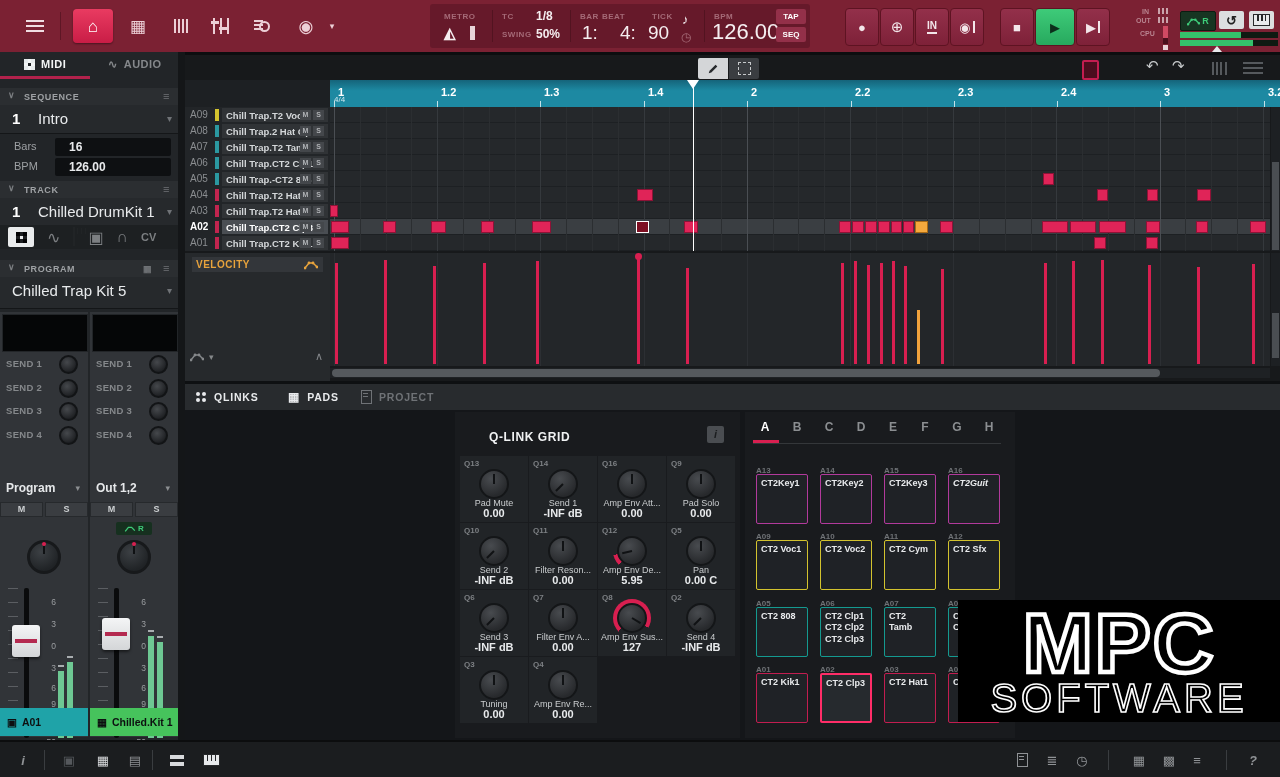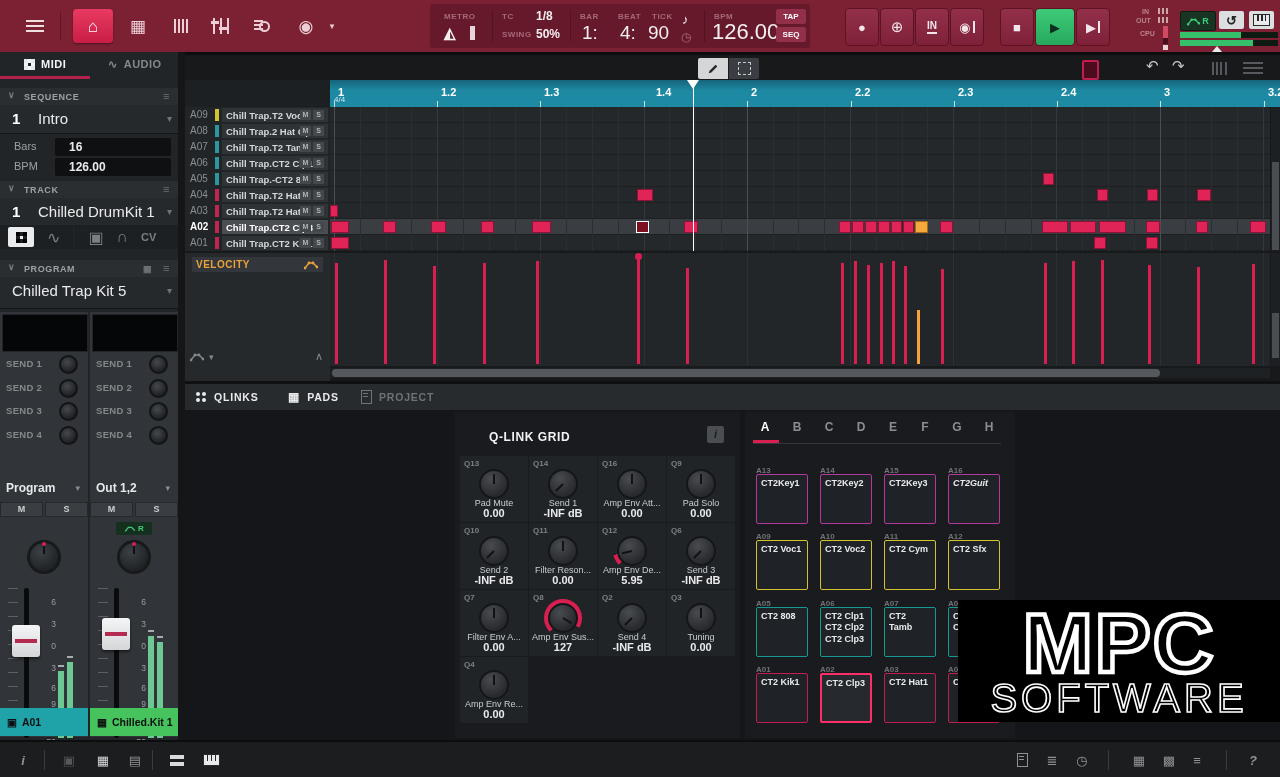--- a/index.html
+++ b/index.html
@@ -235,21 +235,21 @@
       <span class="mid-val" style="left:14px;top:20px;font-size:15px">◭</span>
       <span style="position:absolute;left:40px;top:22px;width:5px;height:14px;background:#e8d3d8"></span>
       <div class="mid-sep" style="left:62px"></div>
       <span class="mid-lab" style="left:72px;top:8px">TC</span>
       <span class="mid-lab" style="left:72px;top:26px">SWING</span>
       <span class="mid-val" style="left:106px;top:5px;font-size:12px">1/8</span>
       <span class="mid-val" style="left:106px;top:23px;font-size:12px">50%</span>
       <div class="mid-sep" style="left:140px"></div>
       <span class="mid-lab" style="left:150px;top:8px">BAR</span>
       <span class="mid-val" style="left:152px;top:18px;font-size:19px;font-weight:normal">1:</span>
-      <span class="mid-lab" style="left:188px;top:8px">BEAT</span>
+      <span class="mid-lab" style="left:172px;top:8px">BEAT</span>
       <span class="mid-val" style="left:190px;top:18px;font-size:19px;font-weight:normal">4:</span>
       <span class="mid-lab" style="left:222px;top:8px">TICK</span>
       <span class="mid-val" style="left:218px;top:18px;font-size:19px;font-weight:normal">90</span>
       <span class="mid-val" style="left:252px;top:8px;font-size:13px">♪</span>
       <span style="position:absolute;left:251px;top:26px;font-size:12px;color:#a56a77">◷</span>
       <div class="mid-sep" style="left:274px"></div>
       <span class="mid-lab" style="left:284px;top:8px">BPM</span>
       <span class="mid-val" style="left:282px;top:15px;font-size:22px;font-weight:normal">126.00</span>
       <div class="tapseq" style="top:5px">TAP</div>
       <div class="tapseq" style="top:23px">SEQ</div>
@@ -472,21 +472,21 @@
   <div class="ghost2"></div>
 
   <div id="ed-corner"></div>
   <div id="tl">
       <div class="tl-label" style="left: 4px;">1</div>
       <div class="tl-mark" style="left: 4px;"></div>
       <div class="tl-label" style="left: 107px;">1.2</div>
       <div class="tl-mark" style="left: 107px;"></div>
       <div class="tl-label" style="left: 210px;">1.3</div>
       <div class="tl-mark" style="left: 210px;"></div>
-      <div class="tl-label" style="left: 322px; text-align: center;">1.4</div>
+      <div class="tl-label" style="left: 314px; text-align: center;">1.4</div>
       <div class="tl-mark" style="left: 314px;"></div>
       <div class="tl-label" style="left: 417px;">2</div>
       <div class="tl-mark" style="left: 417px;"></div>
       <div class="tl-label" style="left: 521px;">2.2</div>
       <div class="tl-mark" style="left: 521px;"></div>
       <div class="tl-label" style="left: 624px;">2.3</div>
       <div class="tl-mark" style="left: 624px;"></div>
       <div class="tl-label" style="left: 727px;">2.4</div>
       <div class="tl-mark" style="left: 727px;"></div>
       <div class="tl-label" style="left: 830px;">3</div>
@@ -792,20 +792,28 @@
           <div class="qcell">
             <div class="qnum">Q12</div>
             <div class="qring" style="background: conic-gradient(from 225deg, rgb(216, 31, 80) 32.4deg, rgba(0, 0, 0, 0) 32.4deg);"></div>
             <div class="qknob">
               <div class="qstem" style="transform: rotate(-102.6deg);"></div>
             </div>
             <div class="qname">Amp Env De...</div>
             <div class="qval">5.95</div>
           </div>
           <div class="qcell">
+            <div class="qnum">Q5</div>
+            <div class="qknob">
+              <div class="qstem" style="transform: rotate(0deg);"></div>
+            </div>
+            <div class="qname">Pan</div>
+            <div class="qval">0.00 C</div>
+          </div>
+          <div class="qcell">
             <div class="qnum">Q6</div>
             <div class="qknob">
               <div class="qstem" style="transform: rotate(-135deg);"></div>
             </div>
             <div class="qname">Send 3</div>
             <div class="qval">-INF dB</div>
           </div>
           <div class="qcell">
             <div class="qnum">Q7</div>
             <div class="qknob">

